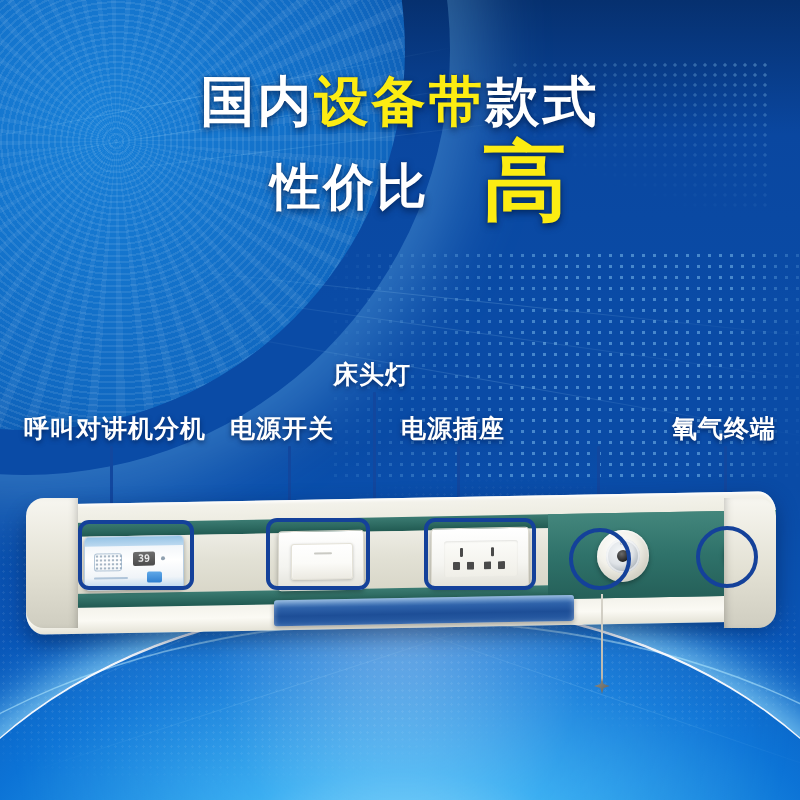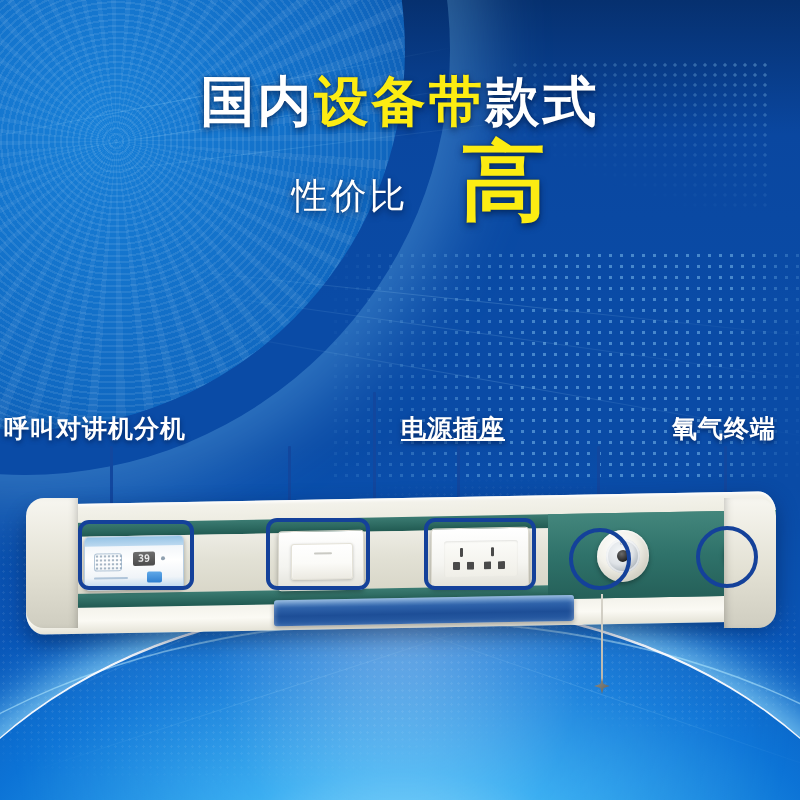--- a/index.html
+++ b/index.html
@@ -90,21 +90,21 @@
   
   .headline{position:absolute;left:0;top:72px;width:100%;text-align:center;}
   .line1{
     font-size:54px;font-weight:700;letter-spacing:3px;line-height:1.08;
     white-space:nowrap;
   }
   .line2row{
     margin-top:12px;display:flex;align-items:flex-end;justify-content:center;gap:52px;
     padding-left:40px;
   }
-  .line2{font-size:36px;font-weight:400;letter-spacing:3px;}
+  .line2{font-size:50px;font-weight:700;letter-spacing:3px;}
   .big{font-size:86px;font-weight:700;line-height:.92;letter-spacing:2px;}
   .tw{color:#ffffff;text-shadow:0 3px 7px rgba(1,28,74,.75), 0 0 2px rgba(1,28,74,.6);}
   .ty{color:#fcec12;text-shadow:0 3px 7px rgba(1,28,74,.75), 0 0 2px rgba(1,28,74,.6);}
 
   
   .callout{
     position:absolute;color:#fff;font-size:25px;font-weight:700;letter-spacing:1px;
     white-space:nowrap;text-shadow:0 2px 5px rgba(2,30,80,.8);
   }
   .leader{position:absolute;width:3px;background:#12479e;border-radius:1px;}
@@ -267,22 +267,24 @@
   <div class="headline">
     <div class="line1">
       <span class="tw">国内</span><span class="ty">设备带</span><span class="tw">款式</span>
     </div>
     <div class="line2row">
       <span class="line2 tw">性价比</span>
       <span class="big ty">高</span>
     </div>
   </div>
 
-  <div class="callout" style="left:4px;top:412px;">呼叫对讲机分机</div>
-  <div class="callout" style="left:401px;top:412px;text-decoration:underline;">电源插座</div>
+  <div class="callout" style="left:24px;top:412px;">呼叫对讲机分机</div>
+  <div class="callout" style="left:230px;top:412px;">电源开关</div>
+  <div class="callout" style="left:333px;top:358px;">床头灯</div>
+  <div class="callout" style="left:401px;top:412px;">电源插座</div>
   <div class="callout" style="left:672px;top:412px;">氧气终端</div>
 
   <div class="leader" style="left:110px;top:446px;height:77px;"></div>
   <div class="leader" style="left:288px;top:446px;height:81px;"></div>
   <div class="leader" style="left:373px;top:392px;height:212px;"></div>
   <div class="leader" style="left:457px;top:446px;height:81px;"></div>
   <div class="leader" style="left:597px;top:446px;height:94px;"></div>
   <div class="leader" style="left:724px;top:446px;height:92px;"></div>
 
   <div class="panel-wrap">

